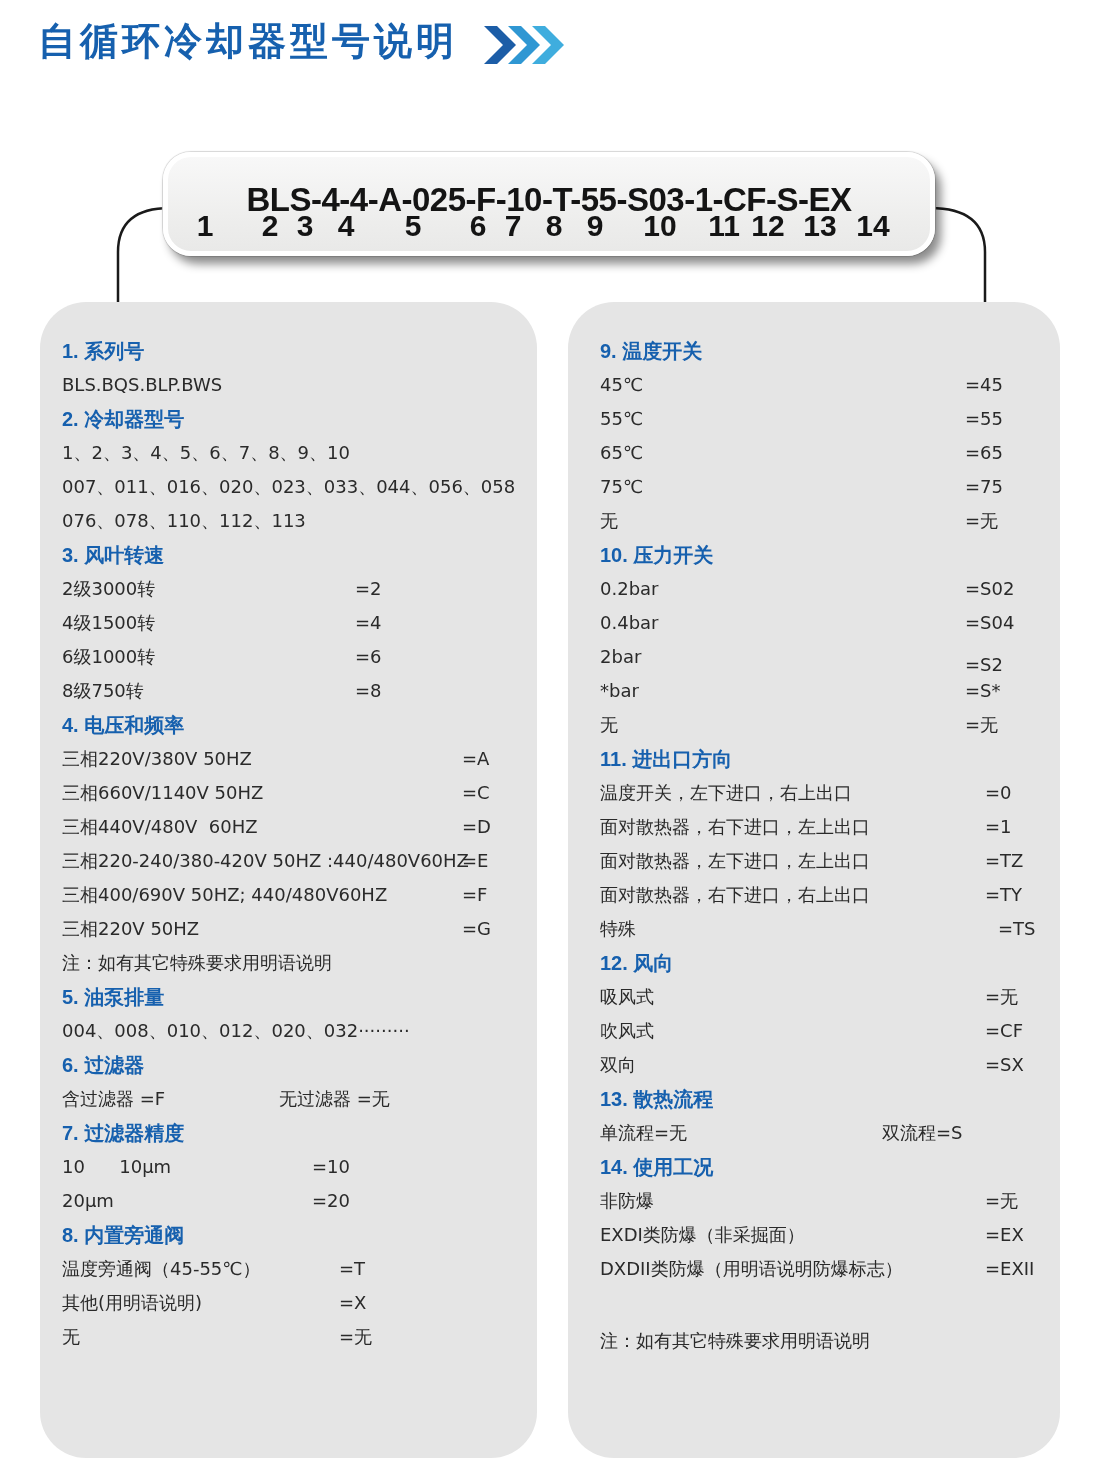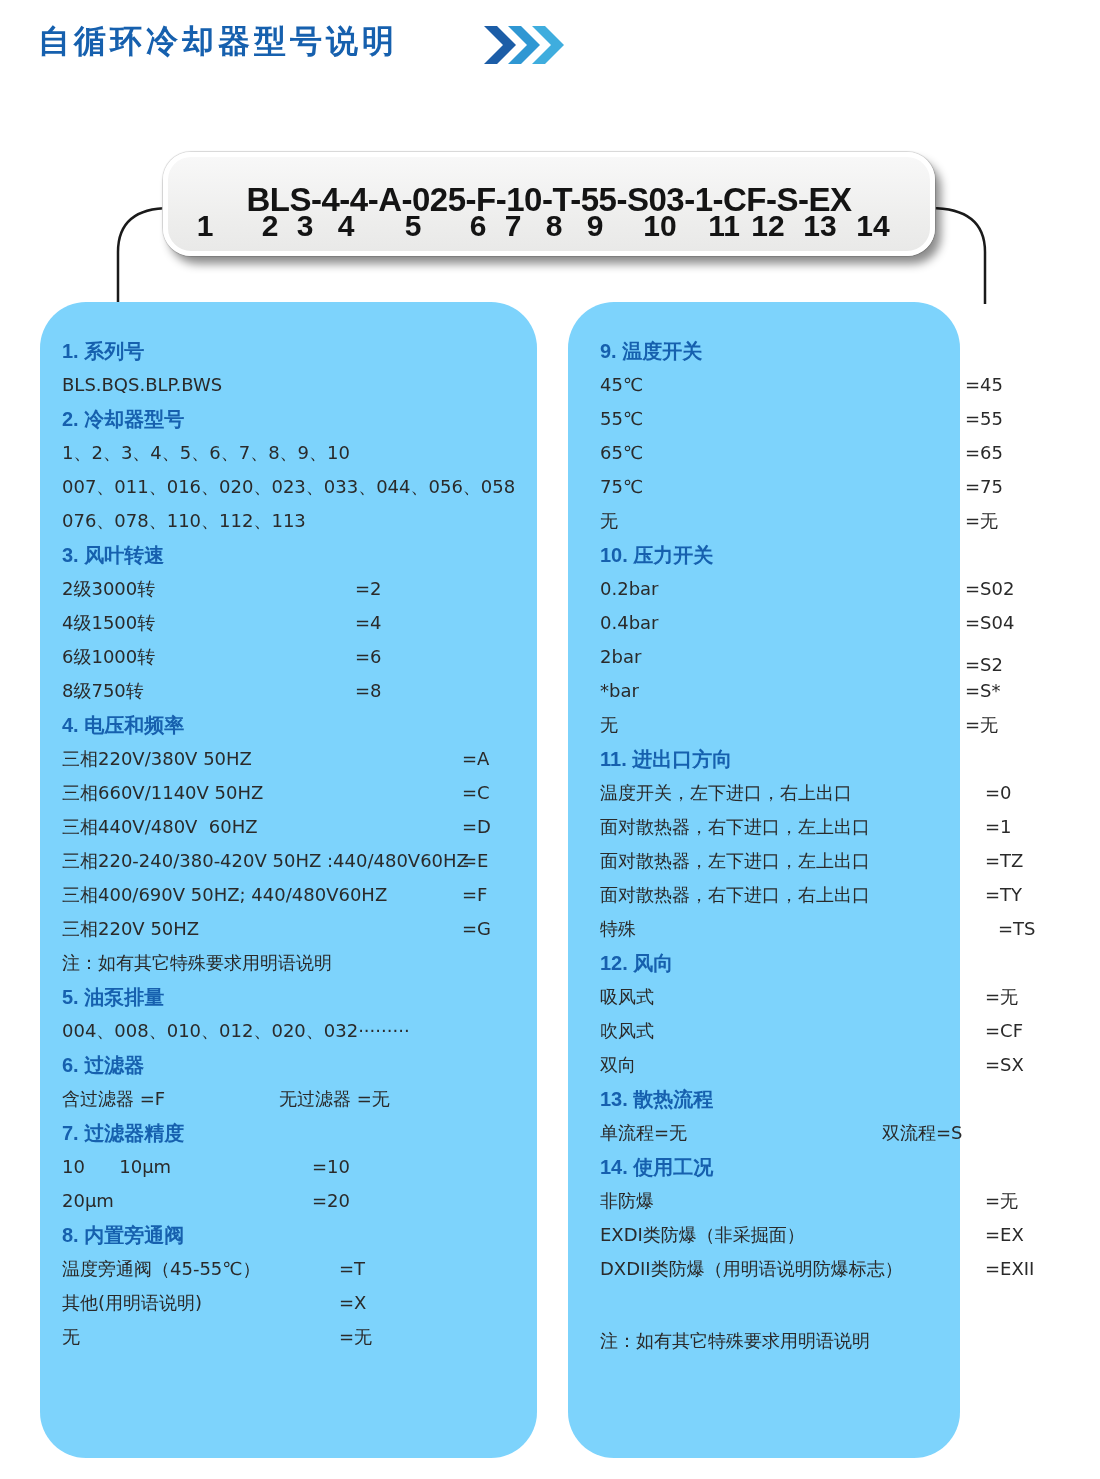--- a/index.html
+++ b/index.html
@@ -1,39 +1,39 @@
 <!DOCTYPE html>
 <html><head>
 <meta charset="utf-8">
 <style>
   html,body{margin:0;padding:0;background:#ffffff;}
   .canvas{position:relative;width:1100px;height:1479px;background:#ffffff;overflow:hidden;
           font-family:"DejaVu Sans",sans-serif;}
   
-  .page-title{position:absolute;left:38px;top:18px;font-size:32px;line-height:46px;
+  .page-title{position:absolute;left:38px;top:18px;font-size:38px;line-height:46px;
       font-weight:bold;color:#1660ae;letter-spacing:4px;
       font-family:"Liberation Sans",sans-serif;white-space:nowrap;}
   .chevrons{position:absolute;left:484px;top:26px;}
   
   .connectors{position:absolute;left:0;top:0;width:1100px;height:320px;}
   
   .model-box{position:absolute;left:163px;top:152px;width:762px;height:94px;
       background:linear-gradient(180deg,#f8f8f8 0%,#ededec 70%,#e9e9e8 100%);
       border:5px solid #ffffff;border-radius:28px;
       box-shadow:6px 8px 10px rgba(0,0,0,0.45), 0 0 1px 1px #d9d9d9;}
   .model-code{position:absolute;left:0;right:0;top:8px;text-align:center;
       font-family:"Liberation Sans",sans-serif;font-weight:bold;font-size:33px;
       letter-spacing:-0.5px;color:#141414;white-space:nowrap;margin-top:16px;}
   .model-nums{position:absolute;left:0;right:0;top:52px;height:38px;}
   .model-nums span{position:absolute;top:0;transform:translateX(-50%);
       font-family:"Liberation Sans",sans-serif;font-weight:bold;font-size:30px;color:#141414;}
   
-  .panel{position:absolute;top:302px;height:1156px;background:#7dd3fc;border-radius:46px;box-sizing:border-box;}
+  .panel{position:absolute;top:302px;height:1156px;background:#e5e5e5;border-radius:46px;box-sizing:border-box;}
   .panel-left{left:40px;width:497px;padding:32px 0 0 22px;}
-  .panel-right{left:568px;width:392px;padding:32px 0 0 32px;}
+  .panel-right{left:568px;width:492px;padding:32px 0 0 32px;}
   .sec-title{height:34px;line-height:34px;font-size:20px;font-weight:bold;color:#1660ae;
       font-family:"Liberation Sans",sans-serif;white-space:pre;}
   .row{position:relative;height:34px;line-height:34px;font-size:18px;color:#2a2a2a;white-space:pre;}
   .row .val{position:absolute;top:0;white-space:pre;}
   .row.note{margin-top:38px;}
 </style>
 </head>
 <body>
 
 <div class="canvas">

